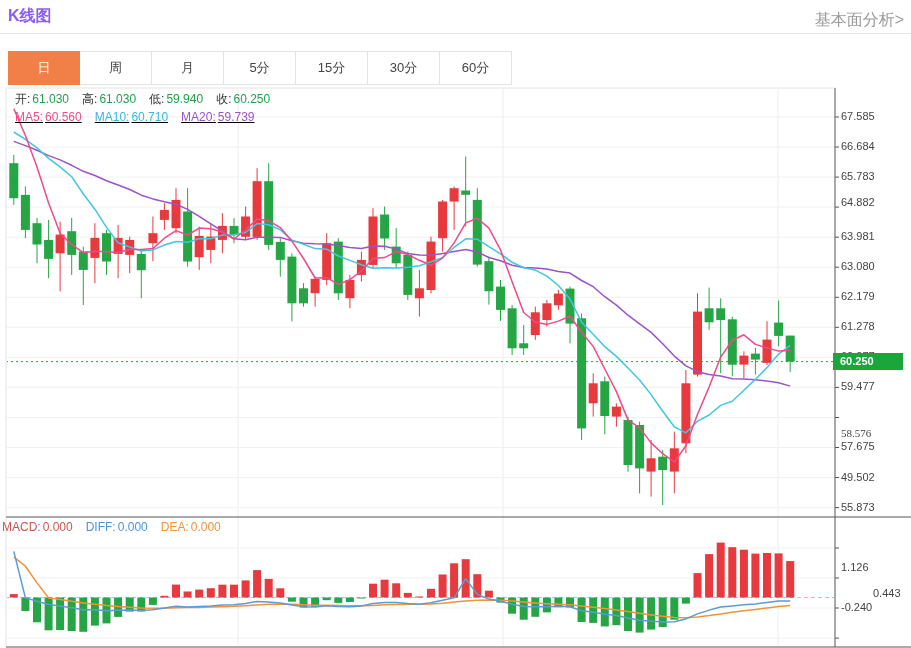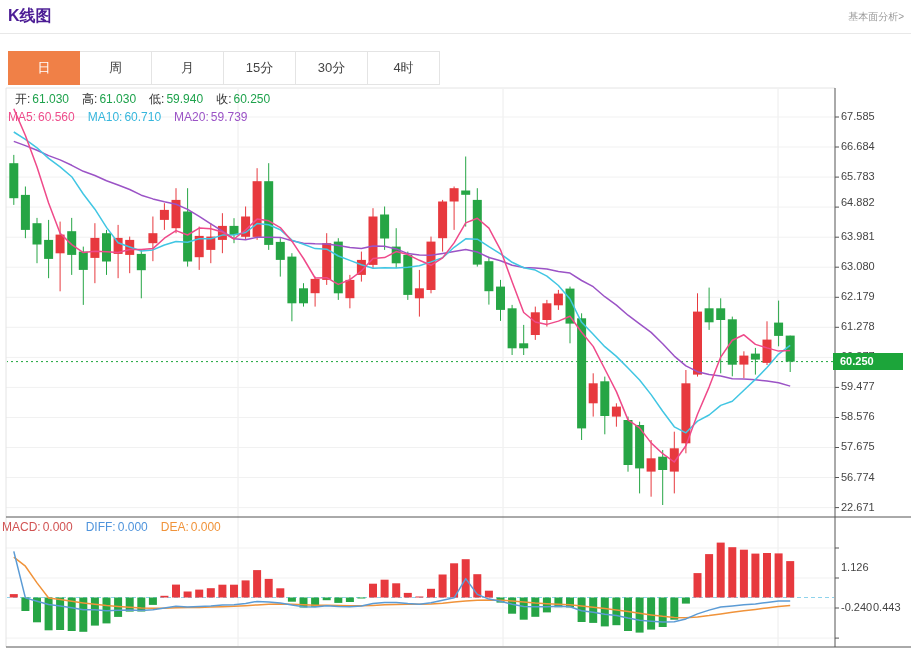--- a/index.html
+++ b/index.html
@@ -1,53 +1,54 @@
 <!DOCTYPE html>
 <html><head>
 <meta charset="utf-8">
 <style>
   html,body{margin:0;padding:0;}
   body{
     width:911px;height:648px;position:relative;overflow:hidden;background:#fff;
     font-family:"Liberation Sans",sans-serif;
   }
-  .hdr-title{position:absolute;left:8px;top:6px;font-size:16px;font-weight:bold;color:#4c1d95;}
-  .hdr-link{position:absolute;right:7px;top:10px;font-size:10px;color:#999;cursor:pointer;text-decoration:none;}
+  .hdr-title{position:absolute;left:8px;top:6px;font-size:16px;font-weight:bold;color:#8b5cf6;}
+  .hdr-link{position:absolute;right:7px;top:10px;font-size:16px;color:#999;cursor:pointer;text-decoration:none;}
   .hdr-divider{position:absolute;left:0;top:33px;width:911px;height:1px;background:#e8e8e8;}
   .tabbar{position:absolute;left:8px;top:51px;display:flex;z-index:3;}
   .tab{box-sizing:border-box;width:72px;height:34px;line-height:32px;text-align:center;
     font-size:13px;color:#444;background:#fff;border:1px solid #e4e4e4;border-left:none;cursor:pointer;}
   .tab.first{border-left:1px solid #e4e4e4;}
   .tab.active{background:#f08047;border-color:#f08047;color:#fff;}
   #chart-svg{position:absolute;left:0;top:0;z-index:1;}
   .legend{position:absolute;font-size:12px;white-space:nowrap;z-index:2;}
   #ohlc-legend{left:15px;top:91px;}
-  #ma-legend{left:8px;top:110px;}
+  #ma-legend{left:15px;top:110px;text-decoration:underline;}
   #macd-legend{left:2px;top:520px;}
   .pair{margin-right:13px;}
   .pair .lbl{color:#333;}
   .pair .val{margin-left:2px;}
   .ylab{position:absolute;left:841px;font-size:11px;color:#444;z-index:2;}
   .price-tag{position:absolute;left:833px;top:353px;width:70px;height:17px;box-sizing:border-box;
     background:#1ca53a;color:#fff;font-size:11px;font-weight:bold;line-height:17px;padding-left:7px;z-index:4;}
 </style>
 </head>
 <body>
 
 <div class="hdr-title">K线图</div>
 <a class="hdr-link">基本面分析&gt;</a>
 <div class="hdr-divider"></div>
 
 <div class="tabbar" id="tabbar">
     <div class="tab first active">日</div>
     <div class="tab">周</div>
     <div class="tab">月</div>
+    <div class="tab">5分</div>
     <div class="tab">15分</div>
     <div class="tab">30分</div>
-    <div class="tab">4时</div>
+    <div class="tab">60分</div>
   </div>
 
 <svg id="chart-svg" width="911" height="648">
     <defs>
       <clipPath id="mc">
         <rect x="7" y="89" width="827" height="427"></rect>
       </clipPath>
       <clipPath id="dc">
         <rect x="7" y="518" width="827" height="128"></rect>
       </clipPath>
@@ -321,23 +322,23 @@
     <div class="ylab" style="top: 110px;">67.585</div>
     <div class="ylab" style="top: 140px;">66.684</div>
     <div class="ylab" style="top: 170px;">65.783</div>
     <div class="ylab" style="top: 196px;">64.882</div>
     <div class="ylab" style="top: 230px;">63.981</div>
     <div class="ylab" style="top: 260px;">63.080</div>
     <div class="ylab" style="top: 290px;">62.179</div>
     <div class="ylab" style="top: 320px;">61.278</div>
     <div class="ylab" style="top: 350px;">60.377</div>
     <div class="ylab" style="top: 380px;">59.477</div>
-    <div class="ylab" style="top: 410px;">58.576</div>
+    <div class="ylab" style="top: 427px; font-family: Liberation Serif, serif;">58.576</div>
     <div class="ylab" style="top: 440px;">57.675</div>
-    <div class="ylab" style="top: 471px;">56.774</div>
-    <div class="ylab" style="top: 501px;">22.671</div>
+    <div class="ylab" style="top: 471px;">49.502</div>
+    <div class="ylab" style="top: 501px;">55.873</div>
     <div class="ylab" style="top: 541px; margin-top: 20px;">1.126</div>
-    <div class="ylab" style="top: 601px; padding-left: 32px;">0.443</div>
+    <div class="ylab" style="top: 587px; padding-left: 32px;">0.443</div>
     <div class="ylab" style="top: 601px;">-0.240</div>
     <div class="ylab" style="top: 651px;">-0.924</div>
   </div>
 
 <div class="price-tag" id="price-tag" style="top: 353px; background: rgb(28, 165, 58);">60.250</div>
 
 </body></html>

